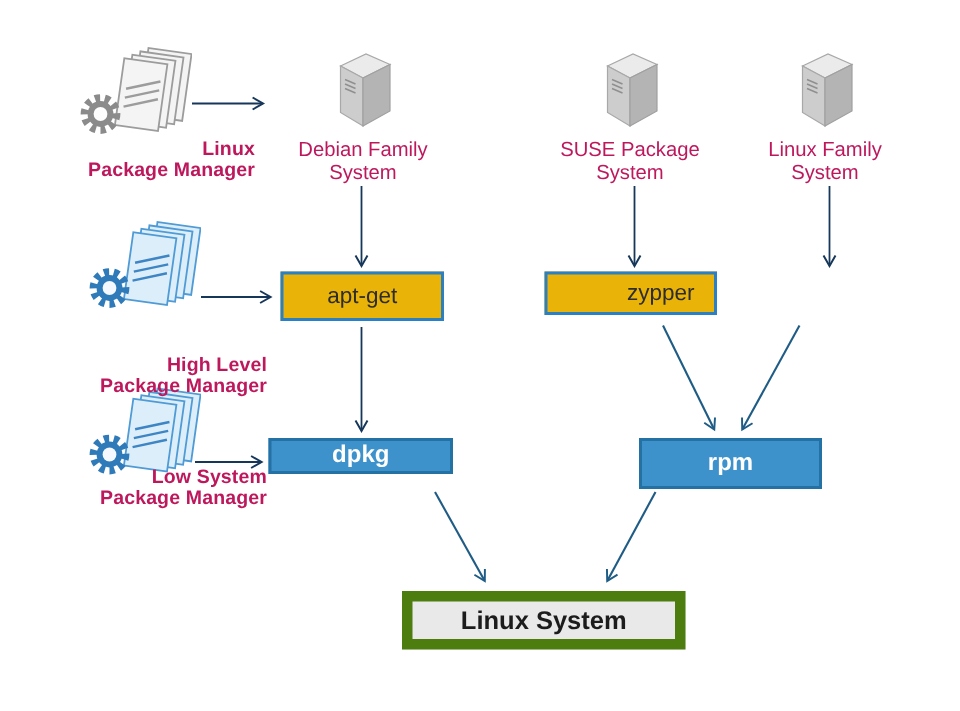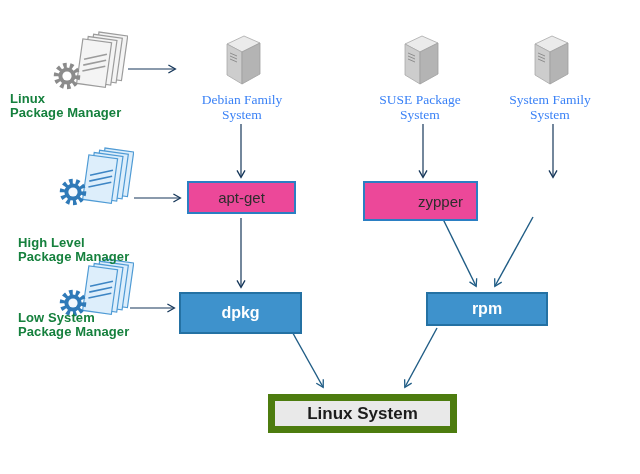--- a/index.html
+++ b/index.html
@@ -4,35 +4,35 @@
 <style>
   html,body{margin:0;padding:0;background:#fff;}
   .canvas{
     position:relative;width:640px;height:474px;background:#ffffff;overflow:hidden;
     font-family:"Liberation Sans","DejaVu Sans",sans-serif;color:#1a1a1a;
   }
   .abs{position:absolute;}
   .arrow-layer{position:absolute;left:0;top:0;width:640px;height:474px;pointer-events:none;}
   
   .legend-label{
-    position:absolute;width:160px;text-align:left;font-weight:bold;
-    font-size:13px;line-height:14px;color:#15803d;letter-spacing:.1px;
+    position:absolute;width:160px;text-align:right;font-weight:bold;
+    font-size:13px;line-height:14px;color:#be185d;letter-spacing:.1px;
   }
   
   .system-label{
     position:absolute;width:140px;text-align:center;font-weight:normal;
-    font-size:13.5px;line-height:15px;color:#3b82f6;font-family:Liberation Serif, serif;
+    font-size:13.5px;line-height:15px;color:#be185d;
   }
   
   .box{
     position:absolute;display:flex;align-items:center;justify-content:center;
     box-sizing:border-box;
   }
   .box-light{
-    background:#ec4899;border:2px solid #2b7fc3;
+    background:#eab308;border:2px solid #2b7fc3;
     font-size:15px;color:#2d2d2d;font-weight:normal;
   }
   .box-dark{
     background:#3e92cc;border:2px solid #2471a3;
     font-size:16px;color:#ffffff;font-weight:bold;
   }
   .box-gray{
     background:#e9e9e9;border:7px solid #4d7c0f;
     font-size:17px;color:#1c1c1c;font-weight:bold;
   }
@@ -177,32 +177,32 @@
 
   <div class="system-label" style="left:172px;top:92px;">
     <div>Debian Family</div>
     <div>System</div>
   </div>
   <div class="system-label" style="left:350px;top:92px;">
     <div>SUSE Package</div>
     <div>System</div>
   </div>
   <div class="system-label" style="left:480px;top:92px;">
-    <div>System Family</div>
+    <div>Linux Family</div>
     <div>System</div>
   </div>
 
   <div class="box box-light" style="left:187px;top:181px;width:109px;height:33px;">
     <span>apt-get</span>
   </div>
-  <div class="box box-light" style="left:363px;top:181px;width:115px;height:40px;padding-left:40px;">
+  <div class="box box-light" style="left:363px;top:181px;width:115px;height:29px;padding-left:40px;">
     <span>zypper</span>
   </div>
 
-  <div class="box box-dark" style="left:179px;top:292px;width:123px;height:42px;">
+  <div class="box box-dark" style="left:179px;top:292px;width:123px;height:24px;">
     <span>dpkg</span>
   </div>
   <div class="box box-dark" style="left:426px;top:292px;width:122px;height:34px;">
     <span>rpm</span>
   </div>
 
   <div class="box box-gray" style="left:268px;top:394px;width:189px;height:39px;">
     <span>Linux System</span>
   </div>
 

